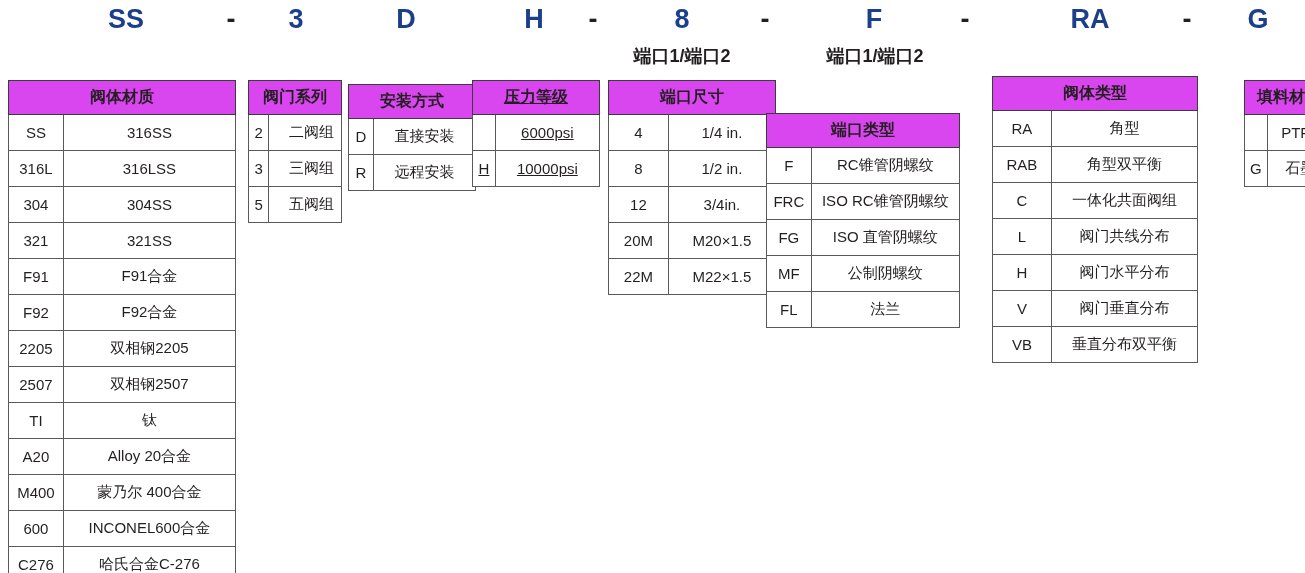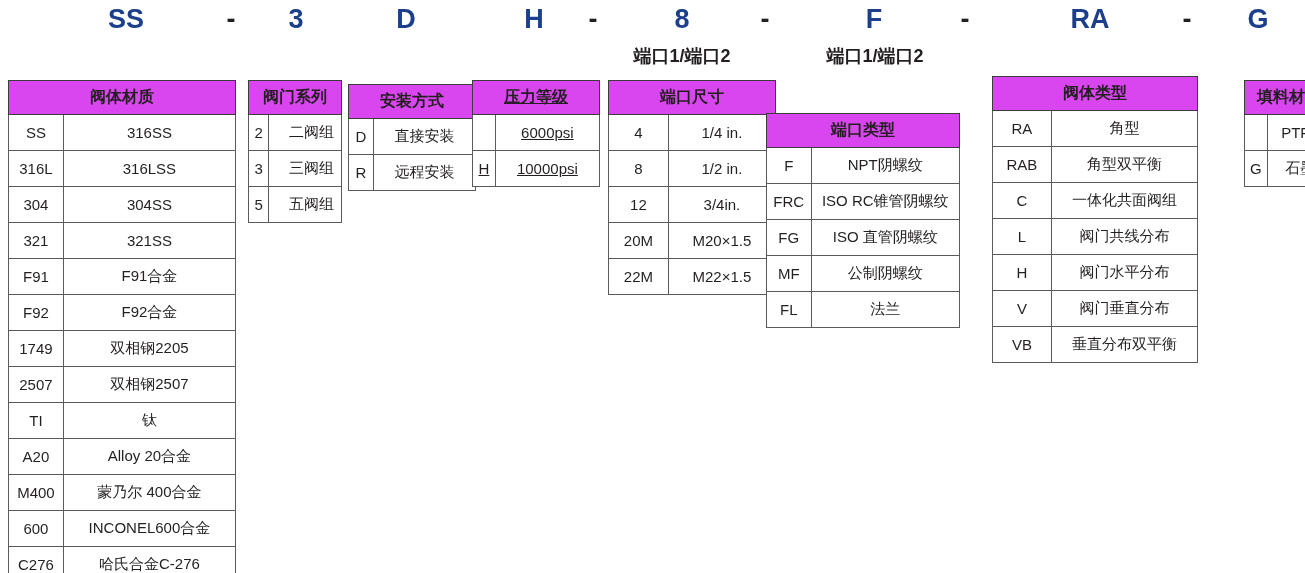--- a/index.html
+++ b/index.html
@@ -160,21 +160,21 @@
       </tr>
   <tr>
         <td class="c1 code-cell">F91</td>
         <td class="c2">F91合金</td>
       </tr>
   <tr>
         <td class="c1 code-cell">F92</td>
         <td class="c2">F92合金</td>
       </tr>
   <tr>
-        <td class="c1 code-cell">1749</td>
+        <td class="c1 code-cell">2205</td>
         <td class="c2">双相钢2205</td>
       </tr>
   <tr>
         <td class="c1 code-cell">2507</td>
         <td class="c2">双相钢2507</td>
       </tr>
   <tr>
         <td class="c1 code-cell">TI</td>
         <td class="c2">钛</td>
       </tr>
@@ -277,21 +277,21 @@
 </tbody>
   </table>
 
 <table class="tbl" id="tbl-port-type">
   <tbody>
       <tr>
         <th class="hdr" colspan="2">端口类型</th>
       </tr>
   <tr>
         <td class="c1 code-cell">F</td>
-        <td class="c2">NPT阴螺纹</td>
+        <td class="c2">RC锥管阴螺纹</td>
       </tr>
   <tr>
         <td class="c1 code-cell">FRC</td>
         <td class="c2">ISO RC锥管阴螺纹</td>
       </tr>
   <tr>
         <td class="c1 code-cell">FG</td>
         <td class="c2">ISO 直管阴螺纹</td>
       </tr>
   <tr>

